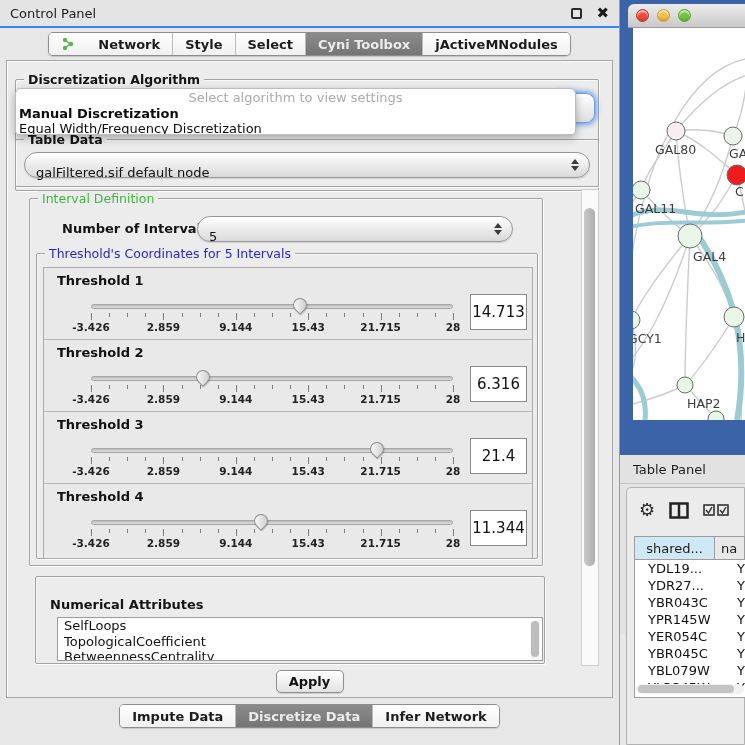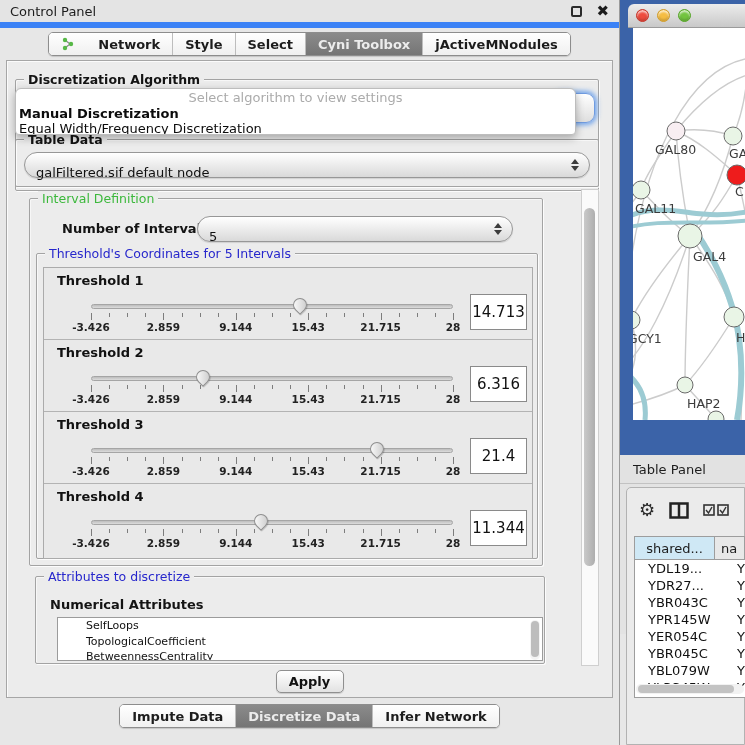--- a/index.html
+++ b/index.html
@@ -4,21 +4,21 @@
 <style>
   * { margin:0; padding:0; box-sizing:border-box; }
   html,body { width:745px; height:745px; overflow:hidden;
     font-family:"DejaVu Sans","Liberation Sans",sans-serif; background:#e7e7e7; }
   .abs { position:absolute; }
 
   
   #control-panel { position:absolute; left:0; top:0; width:620px; height:745px;
     background:#e7e7e7; border-right:1px solid #9a9a9a; }
   .cp-titlebar { position:absolute; left:0; top:0; width:100%; height:28px;
-    background:#e4e4e4; border-bottom:6px solid #3b82f6;
+    background:#e4e4e4; border-bottom:2px solid #3b82f6;
     display:flex; align-items:center; padding:0 10px; font-size:13px; color:#1d1d1d; }
   .cp-title { flex:1; }
   .float-icon { width:11px; height:11px; border:2px solid #2b2b2b; border-radius:2px; margin-right:14px; }
   .close-icon { font-size:15px; font-weight:bold; color:#1b1b1b; line-height:1; }
 
   .tabbar { position:absolute; display:flex; justify-content:center; width:100%; }
   #top-tabs { top:32px; } #bottom-tabs { top:704px; }
   .tabgroup { display:flex; border:1px solid #8d8d8d; border-radius:5px; overflow:hidden;
     background:#fdfdfd; box-shadow:0 1px 1px rgba(0,0,0,.15); }
   .tab { display:flex; align-items:center; gap:23px; padding:0 12px; height:22px;
@@ -92,21 +92,21 @@
   .ticklabel { position:absolute; top:17px; transform:translateX(-50%);
     font-size:10.5px; font-weight:bold; color:#222; white-space:nowrap; }
   .vbox { position:absolute; right:5px; top:26px; width:57px; height:36px;
     background:#ffffff; border:1px solid #8a8a8a; font-size:15px; color:#111;
     display:flex; align-items:center; justify-content:center; }
 
   #attr-group { left:24px; top:387px; width:510px; height:88px; }
   #attr-list-label { position:absolute; left:14px; top:20px; font-size:13px; font-weight:bold; color:#141414; }
   #attr-list { position:absolute; left:21px; top:40px; width:486px; height:44px;
     background:#ffffff; border:1px solid #9b9b9b; overflow:hidden; }
-  .attr-item { font-size:11px; color:#111; line-height:15.5px; padding-left:6px; white-space:nowrap;margin-left:22px; }
+  .attr-item { font-size:13px; color:#111; line-height:15.5px; padding-left:6px; white-space:nowrap; }
   #attr-vsb { position:absolute; right:2px; top:2px; width:10px; height:40px; background:#f4f4f4; border-radius:5px; }
   #attr-vsb .thumb { position:absolute; left:1px; top:1px; width:8px; height:36px;
     border-radius:4px; background:#bdbdbd; }
 
   #apply-btn { position:absolute; left:50%; top:609px; transform:translateX(-50%);
     width:68px; height:23px; border:1px solid #8f8f8f; border-radius:5px;
     background:linear-gradient(#ffffff,#e2e2e2); font-size:13px; font-weight:bold; color:#111;
     display:flex; align-items:center; justify-content:center; box-shadow:0 1px 1px rgba(0,0,0,.15); }
 
   
@@ -367,21 +367,20 @@
                   <span class="ticklabel" style="left: 100%;">28</span>
                   <div class="handle" style="left: 46.9993%;"></div>
                 </div>
                 <div class="vbox">11.344</div>
               </div>
             </div>
         </div>
       </div>
 
       <div class="group" id="attr-group">
-        <span class="gtitle t-blue">Attributes to discretize</span>
         <div id="attr-list-label">Numerical Attributes</div>
         <div id="attr-list">
           <div>
               <div class="attr-item">SelfLoops</div>
               <div class="attr-item">TopologicalCoefficient</div>
               <div class="attr-item">BetweennessCentrality</div>
             </div>
           <div id="attr-vsb">
               <div class="thumb"></div>
             </div>

